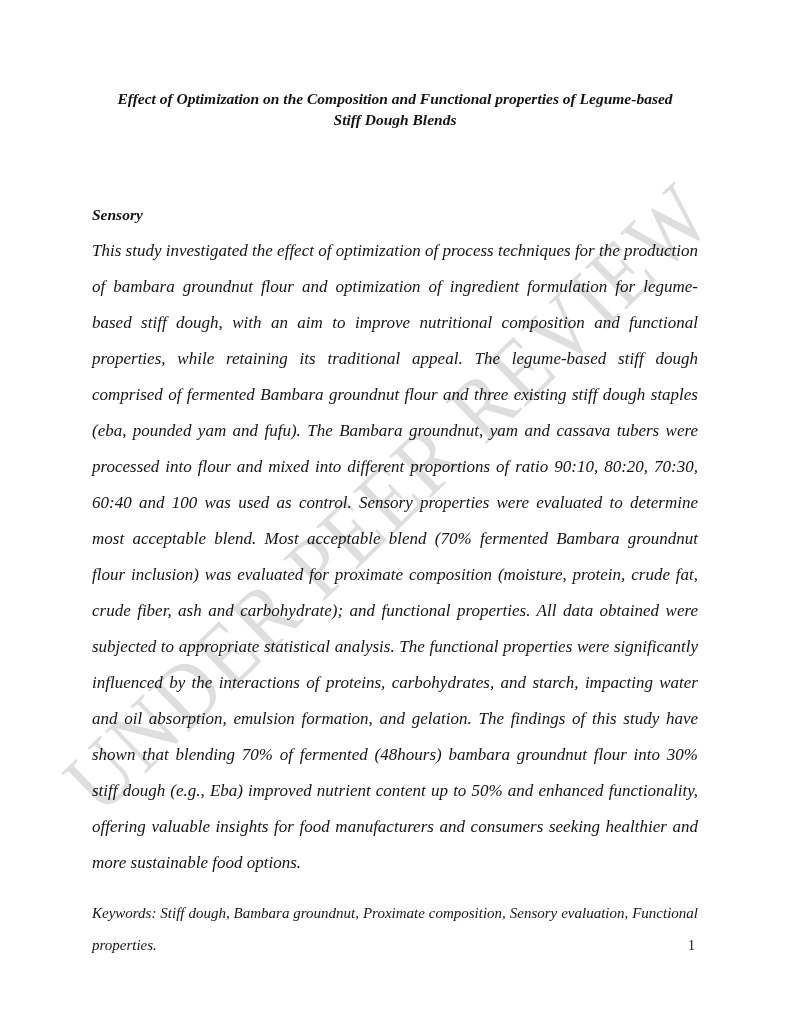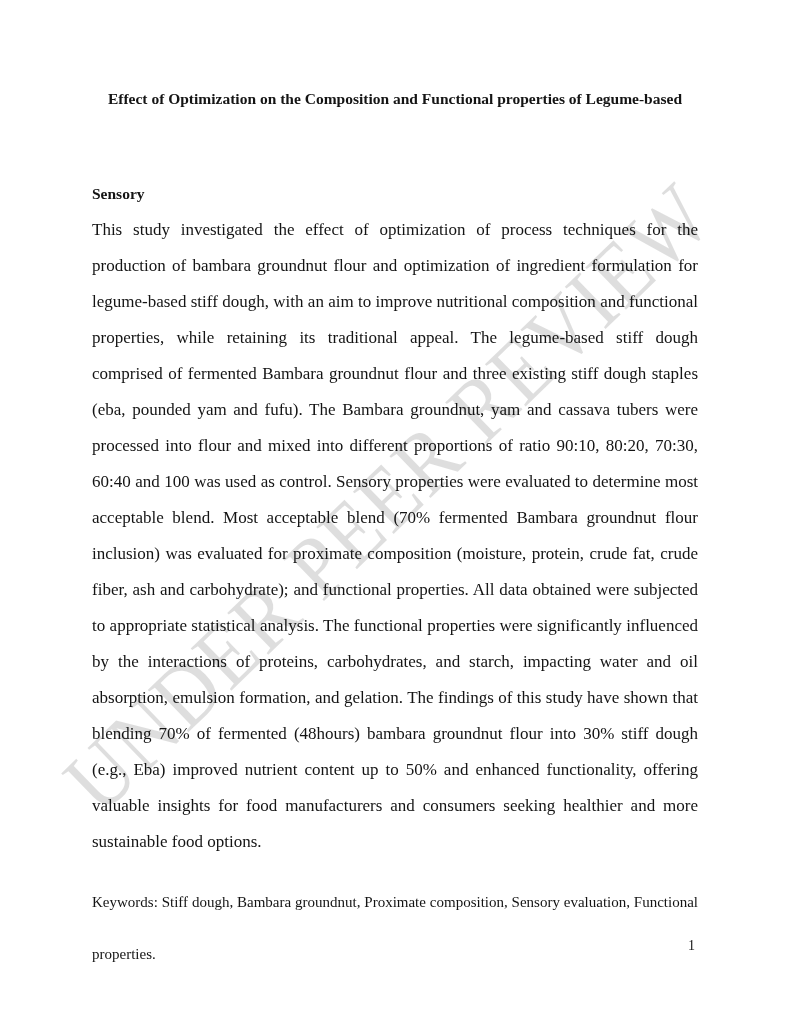--- a/index.html
+++ b/index.html
@@ -28,20 +28,21 @@
     z-index: 0;
     font-weight: 400;
     user-select: none;
     pointer-events: none;
   }
 
   .content {
     position: relative;
     z-index: 1;
     padding: 88px 93px 0 92px;
+    font-style: italic;
   }
 
   .title {
     text-align: center;
     font-weight: bold;
     font-size: 15.5px;
     line-height: 21px;
   }
   .title-line { display: block; }
 
@@ -56,21 +57,21 @@
   .body-text {
     margin-top: 8px;
     font-size: 17px;
     line-height: 36px;
     text-align: justify;
   }
 
   .keywords {
     margin-top: 16px;
     font-size: 15px;
-    line-height: 52px;
+    line-height: 32px;
     text-align: justify;
   }
 
   .intro-heading { margin-top: 8px; }
 
   .page-number {
     position: absolute;
     right: 96px;
     top: 938px;
     font-size: 14px;
@@ -81,20 +82,21 @@
 <body>
 
 <div class="page">
 
   <div class="watermark">UNDER PEER REVIEW</div>
 
   <div class="content">
 
     <h1 class="title">
       <span class="title-line">Effect of Optimization on the Composition and Functional properties of Legume-based</span>
+      <span class="title-line">Stiff Dough Blends</span>
     </h1>
 
     <h2 class="heading abstract-heading">Sensory</h2>
 
     <p class="body-text">This study investigated the effect of optimization of process techniques for the production of bambara groundnut flour and optimization of ingredient formulation for legume-based stiff dough, with an aim to improve nutritional composition and functional properties, while retaining its traditional appeal. The legume-based stiff dough comprised of fermented Bambara groundnut flour and three existing stiff dough staples (eba, pounded yam and fufu). The Bambara groundnut, yam and cassava tubers were processed into flour and mixed into different proportions of ratio 90:10, 80:20, 70:30, 60:40 and 100 was used as control. Sensory properties were evaluated to determine most acceptable blend. Most acceptable blend (70% fermented Bambara groundnut flour inclusion) was evaluated for proximate composition (moisture, protein, crude fat, crude fiber, ash and carbohydrate); and functional properties. All data obtained were subjected to appropriate statistical analysis. The functional properties were significantly influenced by the interactions of proteins, carbohydrates, and starch, impacting water and oil absorption, emulsion formation, and gelation. The findings of this study have shown that blending 70% of fermented (48hours) bambara groundnut flour into 30% stiff dough (e.g., Eba) improved nutrient content up to 50% and enhanced functionality, offering valuable insights for food manufacturers and consumers seeking healthier and more sustainable food options.</p>
 
     <p class="keywords">Keywords: Stiff dough, Bambara groundnut, Proximate composition, Sensory evaluation, Functional properties.</p>
 
 
   </div>

